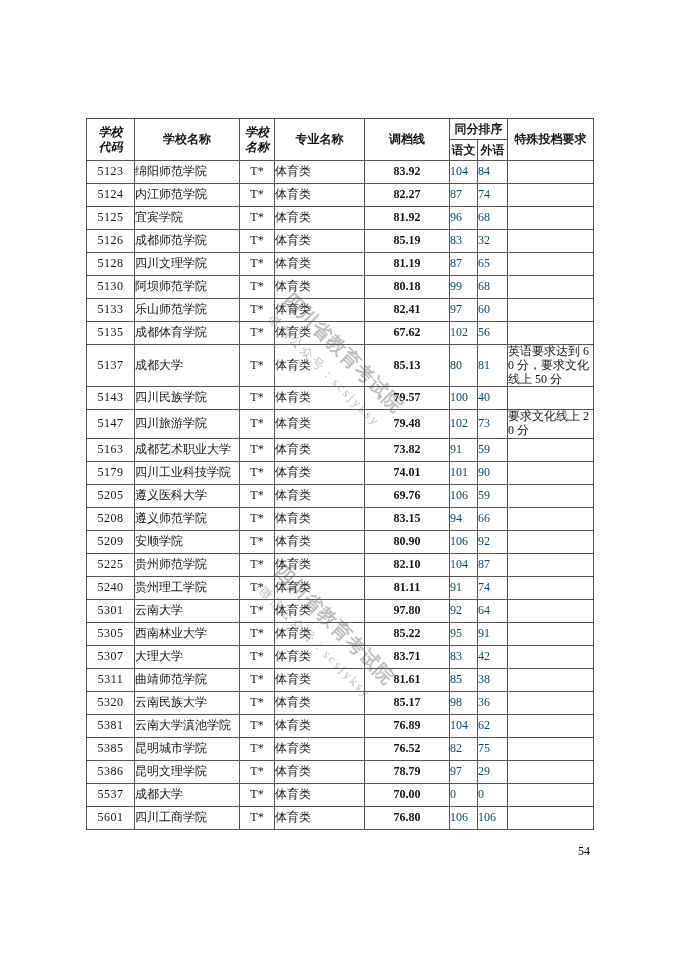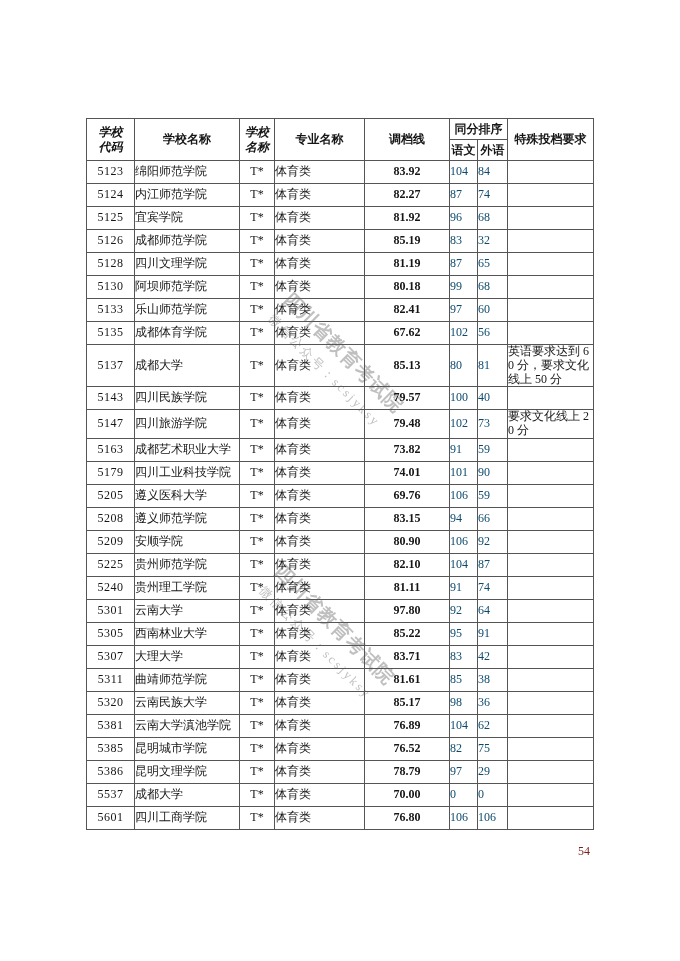--- a/index.html
+++ b/index.html
@@ -66,21 +66,21 @@
   .c-score  { text-align:center; font-weight:bold; font-size:12.5px; }
   .c-lang   { font-size:12.5px; color:#0c4a6e; }
   .c-note   { text-align:left; font-size:12px; line-height:13.5px; padding:3px 3px 3px 4px; word-break:break-all; }
 
   
   .page-number {
     position:absolute;
     left:578px; top:844px;
     z-index:2;
     font-size:12px;
-    color:#7f1d1d;
+    color:#000000;
   }
 </style>
 </head>
 <body>
 
 <div class="page">
 
   <div class="watermark wm-1">
     <div class="wm-line1">四川省教育考试院</div>
     <div class="wm-line2">微信公众号：scsjyksy</div>

